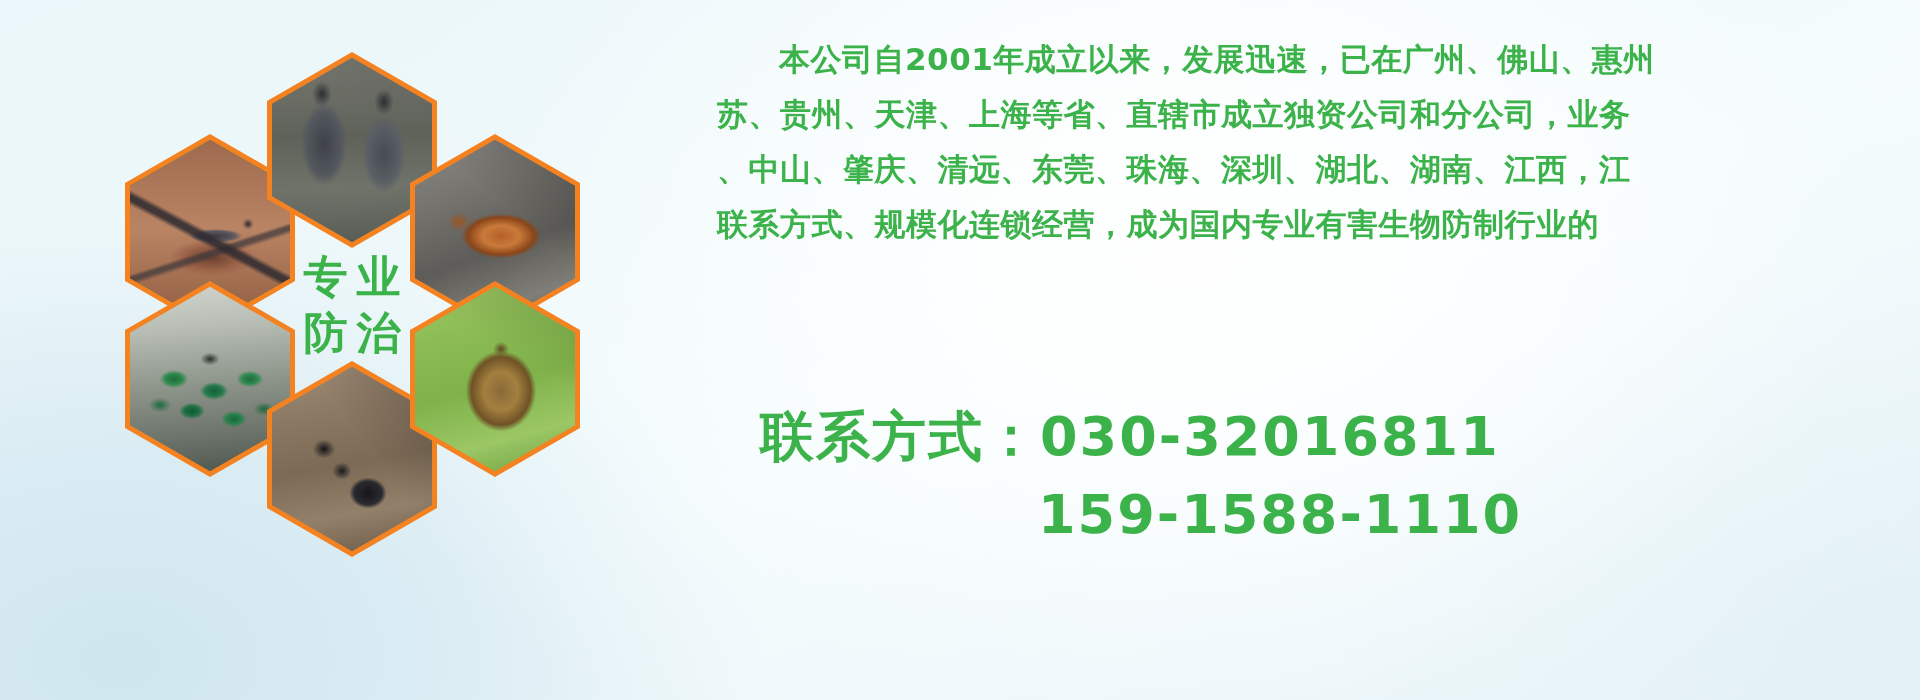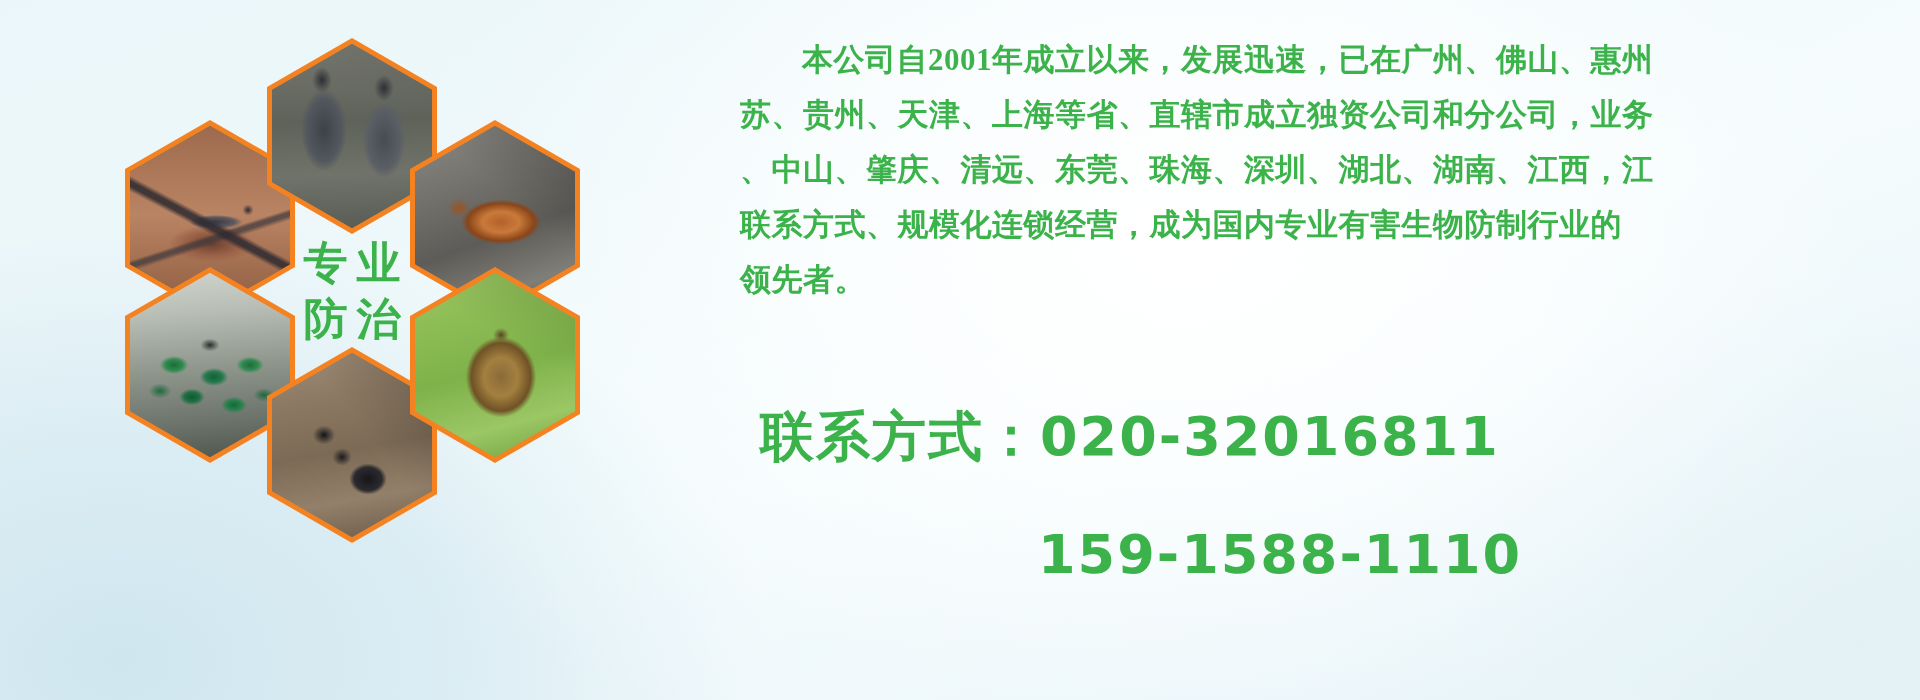--- a/index.html
+++ b/index.html
@@ -20,21 +20,21 @@
       radial-gradient(ellipse 1100px 760px at 1180px 240px, rgba(255,255,255,0.97) 0%, rgba(252,254,255,0.80) 32%, rgba(240,250,252,0.25) 62%, rgba(235,247,251,0) 80%),
       radial-gradient(ellipse 900px 620px at 120px 660px, #cfe6ef 0%, #dcedf4 38%, rgba(226,242,247,0) 72%),
       radial-gradient(ellipse 760px 520px at 1860px 640px, #e3f1f5 0%, rgba(236,246,249,0) 70%),
       linear-gradient(160deg, #eaf6f9 0%, #eef8fa 28%, #f6fcfd 55%, #eef7fa 78%, #e6f2f7 100%);
   }
 
   
   #honeycomb {
     position: absolute;
     left: 95px;
-    top: 10px;
+    top: 24px;
     width: 500px;
     height: 560px;
   }
   .hex {
     position: absolute;
     width: 170px;
     height: 196px;
     -webkit-clip-path: polygon(50% 0%, 100% 25%, 100% 75%, 50% 100%, 0% 75%, 0% 25%);
     clip-path: polygon(50% 0%, 100% 25%, 100% 75%, 50% 100%, 0% 75%, 0% 25%);
     background: #f58220;
@@ -165,24 +165,23 @@
     position: absolute; inset: 0;
     background:
       radial-gradient(ellipse 40px 46px at 86px 104px, #8b6a3a 0%, #a3803f 42%, #6f5226 74%, rgba(111,82,38,0) 88%),
       radial-gradient(ellipse 10px 9px at 86px 62px, #5d4421 0%, rgba(93,68,33,0) 80%),
       linear-gradient(30deg, rgba(0,0,0,0) 62%, rgba(40,60,20,0.22) 100%);
   }
 
   
   #copy {
     position: absolute;
-    left: 740px;
+    left: 717px;
     top: 32px;
     width: 1130px;
-    font-family: Liberation Serif, serif;
   }
   .para {
     color: #3cb34a;
     font-size: 31px;
     font-weight: bold;
     line-height: 55px;
     letter-spacing: 0.5px;
     white-space: nowrap;
   }
   .para.first { text-indent: 62px; }
@@ -194,21 +193,21 @@
     width: 1100px;
     color: #3cb34a;
   }
   .contact-line {
     font-size: 54px;
     font-weight: bold;
     letter-spacing: 2px;
     line-height: 78px;
     white-space: nowrap;
   }
-  .contact-line.second { padding-left: 278px; margin-top: 40px; }
+  .contact-line.second { padding-left: 278px; }
 </style>
 </head>
 <body>
 
 <div id="stage">
 
   <div id="honeycomb">
 
     <div class="hex h-mosquito">
       <div class="inner">
@@ -251,21 +250,20 @@
       <div class="line">防治</div>
     </div>
 
   </div>
 
   <div id="copy">
     <div class="para first">本公司自2001年成立以来，发展迅速，已在广州、佛山、惠州</div>
     <div class="para">苏、贵州、天津、上海等省、直辖市成立独资公司和分公司，业务</div>
     <div class="para">、中山、肇庆、清远、东莞、珠海、深圳、湖北、湖南、江西，江</div>
     <div class="para">联系方式、规模化连锁经营，成为国内专业有害生物防制行业的</div>
-    <div class="para">领先者。</div>
   </div>
 
   <div id="contact">
-    <div class="contact-line">联系方式：020-32016811</div>
+    <div class="contact-line">联系方式：030-32016811</div>
     <div class="contact-line second">159-1588-1110</div>
   </div>
 
 </div>
 
 </body></html>

